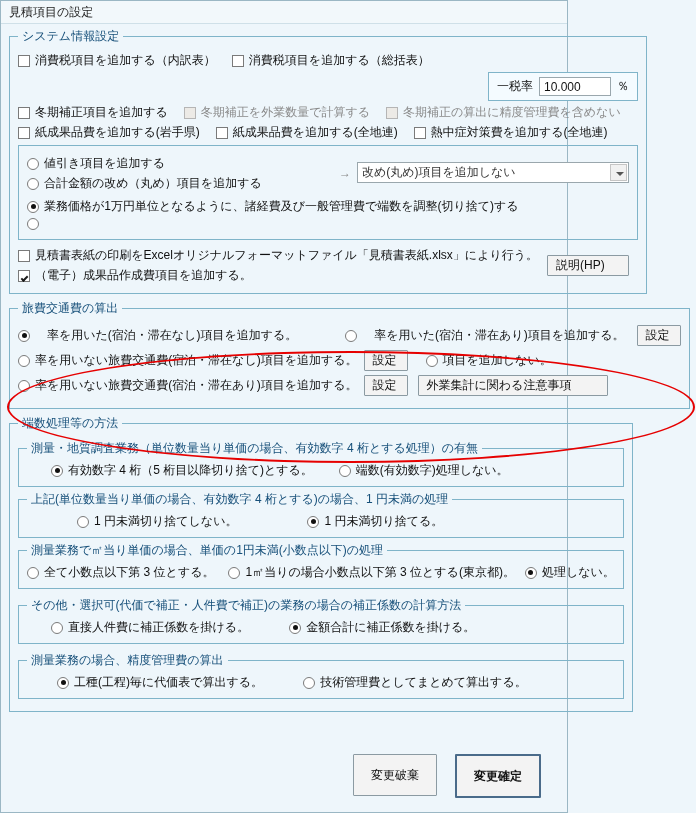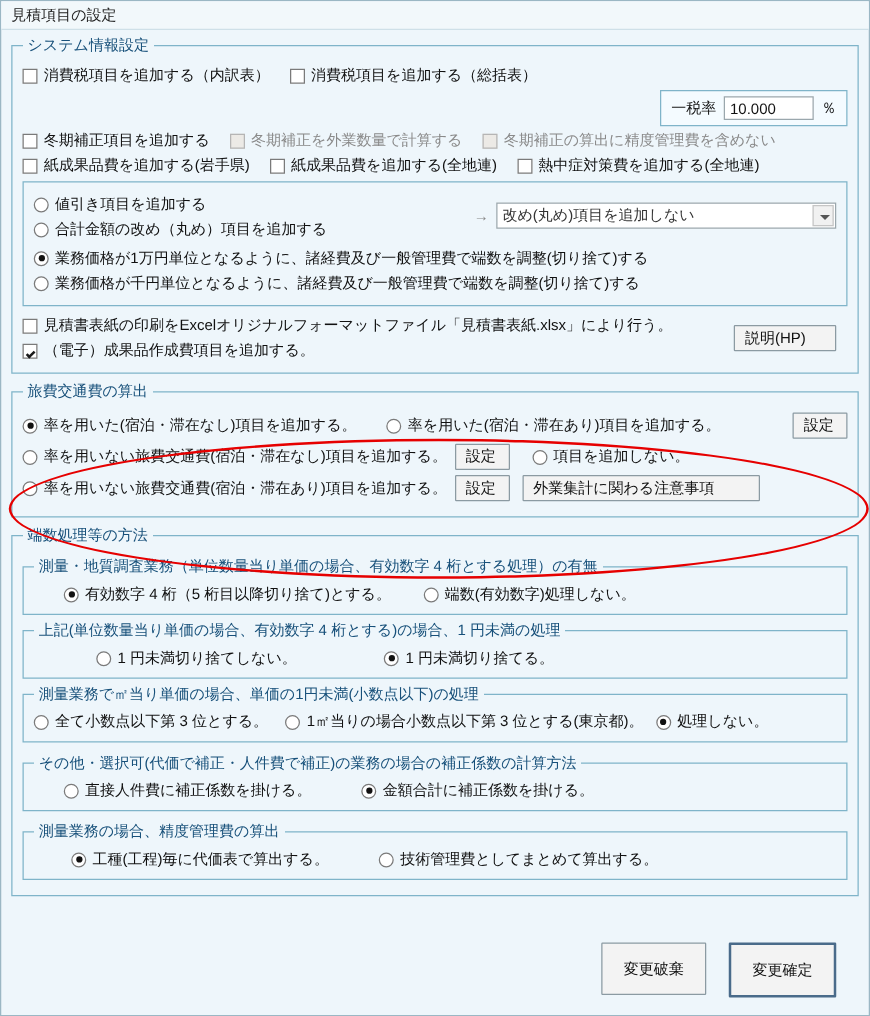--- a/index.html
+++ b/index.html
@@ -4,21 +4,21 @@
 <style>
   html,body{margin:0;padding:0;}
   body{
     width:696px;height:813px;
     background:#eef6fb;
     font-family:"Liberation Sans","DejaVu Sans",sans-serif;
     font-size:12px;color:#111;
     overflow:hidden;
   }
   .window{
-    position:relative;width:696px;height:813px;
+    position:relative;width:568px;height:813px;
     background:#eef6fb;
     border:1px solid #9bb7c4;
     box-sizing:border-box;
   }
   .titlebar{
     height:22px;background:#f2f8fb;border-bottom:1px solid #cfe0e8;
     display:flex;align-items:center;padding-left:8px;font-size:12px;color:#222;
   }
   .content{padding:4px 8px 0 8px;}
 
@@ -95,21 +95,21 @@
   .sub{border:1px solid #7fb4c9;margin:4px 0;padding:2px 8px 4px 8px;}
   .sub legend{color:#17507a;}
 
   .bottom{
     position:absolute;right:26px;bottom:14px;display:flex;gap:18px;
   }
   .bigbtn{
     width:82px;height:40px;border:1px solid #8b9aa2;background:#f3f3f3;
     font-size:12px;display:flex;align-items:center;justify-content:center;border-radius:1px;
   }
-  .bigbtn.primary{border:2px solid #4a6b8a;}
+  .bigbtn.primary{border:2px solid #4a6b8a;font-weight:bold;}
 </style>
 </head>
 <body>
 
 <div class="window">
 
   <div class="titlebar">
     <span>見積項目の設定</span>
   </div>
 
@@ -177,21 +177,20 @@
               <span class="arrow"></span>
             </span>
           </div>
         </div>
         <div class="row">
           <span class="rb checked"></span>
           <span class="lbl">業務価格が1万円単位となるように、諸経費及び一般管理費で端数を調整(切り捨て)する</span>
         </div>
         <div class="row">
           <span class="rb"></span>
-          <span class="lbl">業務価格が千円単位となるように、諸経費及び一般管理費で端数を調整(切り捨て)する</span>
         </div>
       </div>
 
       <div style="display:flex;align-items:center;margin-top:4px;">
         <div style="flex:1;">
           <div class="row">
             <span class="cb"></span>
             <span class="lbl">見積書表紙の印刷をExcelオリジナルフォーマットファイル「見積書表紙.xlsx」により行う。</span>
           </div>
           <div class="row">
@@ -201,21 +200,21 @@
         </div>
         <div style="width:100px;display:flex;justify-content:center;">
           <span class="btn" style="width:82px;">説明(HP)</span>
         </div>
       </div>
     </fieldset>
 
     <fieldset style="padding-bottom:10px;">
       <legend>旅費交通費の算出</legend>
 
-      <div style="display:flex;align-items:center;margin:4px 0 2px 0;">
+      <div style="display:flex;align-items:center;margin:4px 0 2px 0;gap:12px;">
         <span class="rb checked"></span>
         <span class="lbl">率を用いた(宿泊・滞在なし)項目を追加する。</span>
         <span style="width:24px;"></span>
         <span class="rb"></span>
         <span class="lbl">率を用いた(宿泊・滞在あり)項目を追加する。</span>
         <span class="btn" style="margin-left:auto;width:44px;">設定</span>
       </div>
 
       <div style="display:flex;align-items:center;margin:4px 0 2px 0;">
         <span class="rb"></span>

